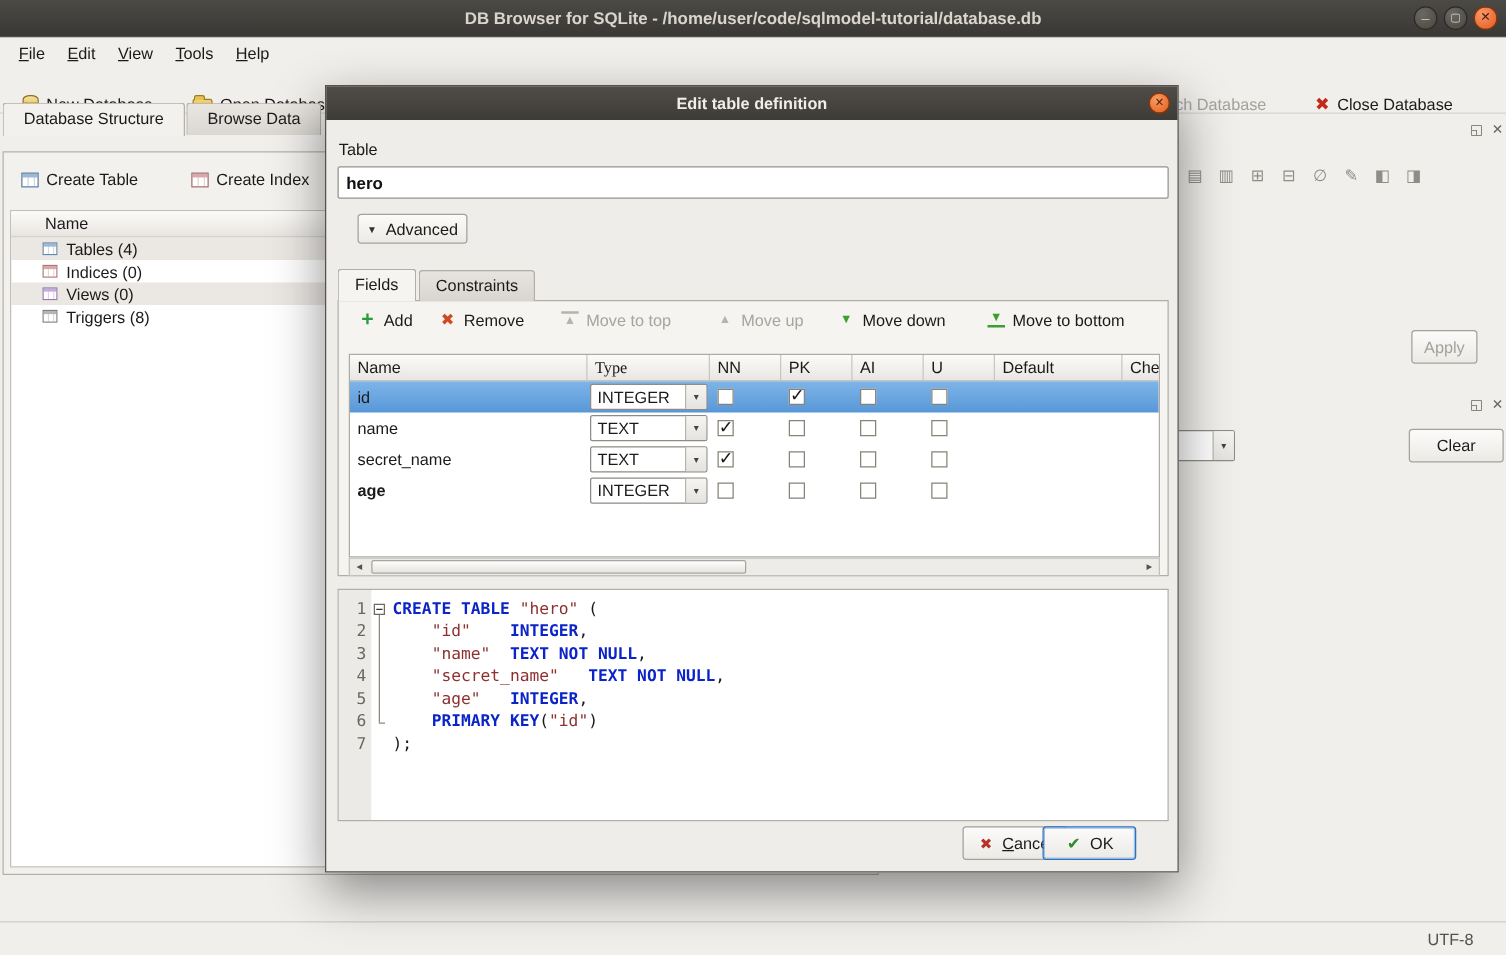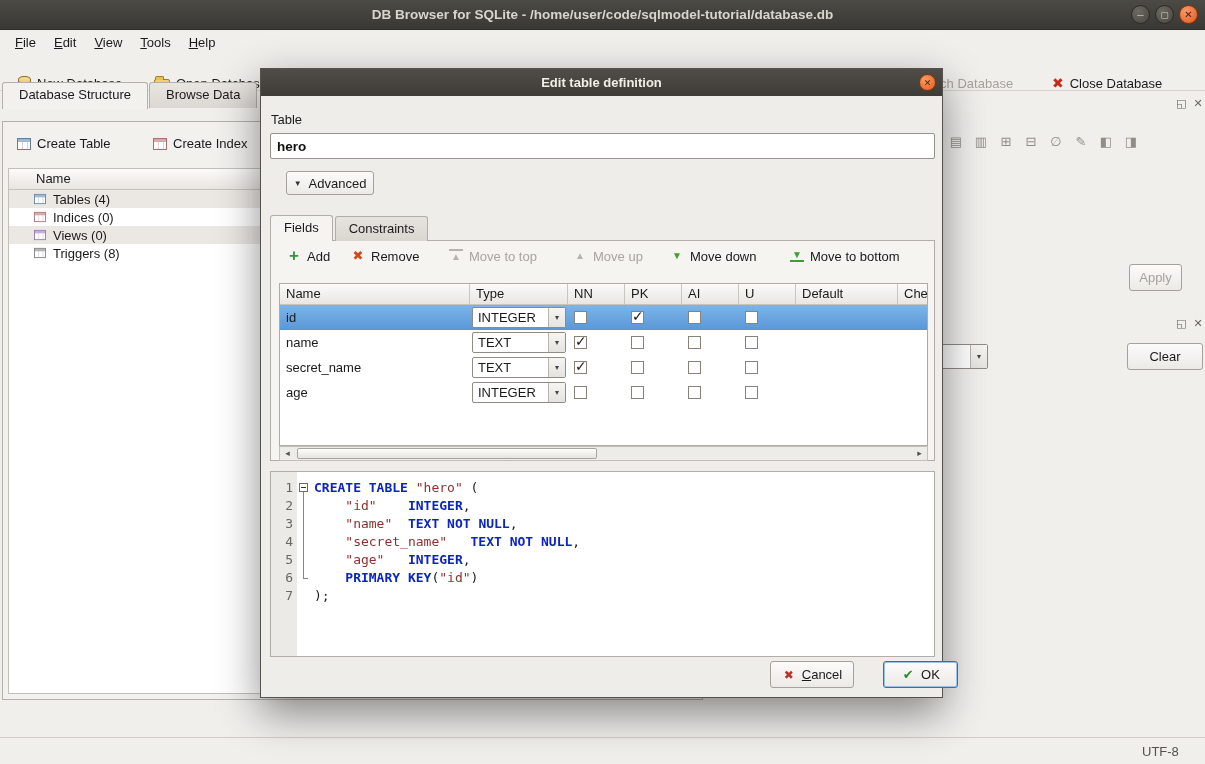--- a/index.html
+++ b/index.html
@@ -117,21 +117,21 @@
 .seg-kw{color:var(--kw,#0b24c8);font-weight:bold}
 .seg-str{color:var(--str,#8e3030)}
 .fold-box{position:absolute;left:2px;top:11px;width:9px;height:9px;border:1px solid #6d6a64;background:#fff}
 .fold-box::before{content:"";position:absolute;left:1px;top:3px;width:5px;height:1px;background:#333}
 .fold-line{position:absolute;left:6px;top:20px;width:1px;height:86px;background:#8a867f}
 .fold-tick{position:absolute;left:6px;top:106px;width:5px;height:1px;background:#8a867f}
 
 
 .dlg-btn{position:absolute;top:592px;height:27px;gap:6px}
 .btn-cancel{left:509px;width:84px}
-.btn-ok{left:622px;width:75px;border-color:#2f6fbe;box-shadow:inset 0 0 0 1px #9cc0e8}
+.btn-ok{left:573px;width:75px;border-color:#2f6fbe;box-shadow:inset 0 0 0 1px #9cc0e8}
 .ic-cancel-x::before{content:"✖";color:#b5342a;font-size:12px}
 .ic-ok-check::before{content:"✔";color:#2e8b2e;font-size:13px}
 </style>
 </head>
 <body>
 
 <div class="app">
 
   <div class="titlebar">
     <div>DB Browser for SQLite - /home/user/code/sqlmodel-tutorial/database.db</div>
@@ -275,21 +275,21 @@
             <span class="ftlbl">Move down</span>
           </div>
           <div class="ftb-item ftb-move-to-bottom">
             <span class="fico ic-arr-bottom"></span>
             <span class="ftlbl">Move to bottom</span>
           </div>
         </div>
       <div class="grid">
         <div class="grid-header">
             <div class="gh" style="width: 190px;">Name</div>
-            <div class="gh" style="width: 98px;">Type</div>
+            <div class="gh" style="width: 98px; font-family: Liberation Serif, serif;">Type</div>
             <div class="gh" style="width: 57px;">NN</div>
             <div class="gh" style="width: 57px;">PK</div>
             <div class="gh" style="width: 57px;">AI</div>
             <div class="gh" style="width: 57px;">U</div>
             <div class="gh" style="width: 102px;">Default</div>
             <div class="gh" style="width: 40px;">Check</div>
           </div>
         <div id="grid-body">
             <div class="grow sel">
               <div class="gcell gc-name" style="width: 190px;">id</div>
@@ -354,21 +354,21 @@
               <div class="gcell" style="width: 57px;">
                 <span class="cb"></span>
               </div>
               <div class="gcell" style="width: 57px;">
                 <span class="cb"></span>
               </div>
               <div class="gcell gc-name" style="width: 102px;"></div>
               <div class="gcell" style="flex: 1 1 0%;"></div>
             </div>
             <div class="grow">
-              <div class="gcell gc-name" style="width: 190px;">age</div>
+              <div class="gcell gc-name" style="width: 190px; font-weight: bold;">age</div>
               <div class="gcell" style="width: 98px;">
                 <div class="combo">
                   <span class="clbl">INTEGER</span>
                   <span class="carr">▾</span>
                 </div>
               </div>
               <div class="gcell" style="width: 57px;">
                 <span class="cb"></span>
               </div>
               <div class="gcell" style="width: 57px;">

